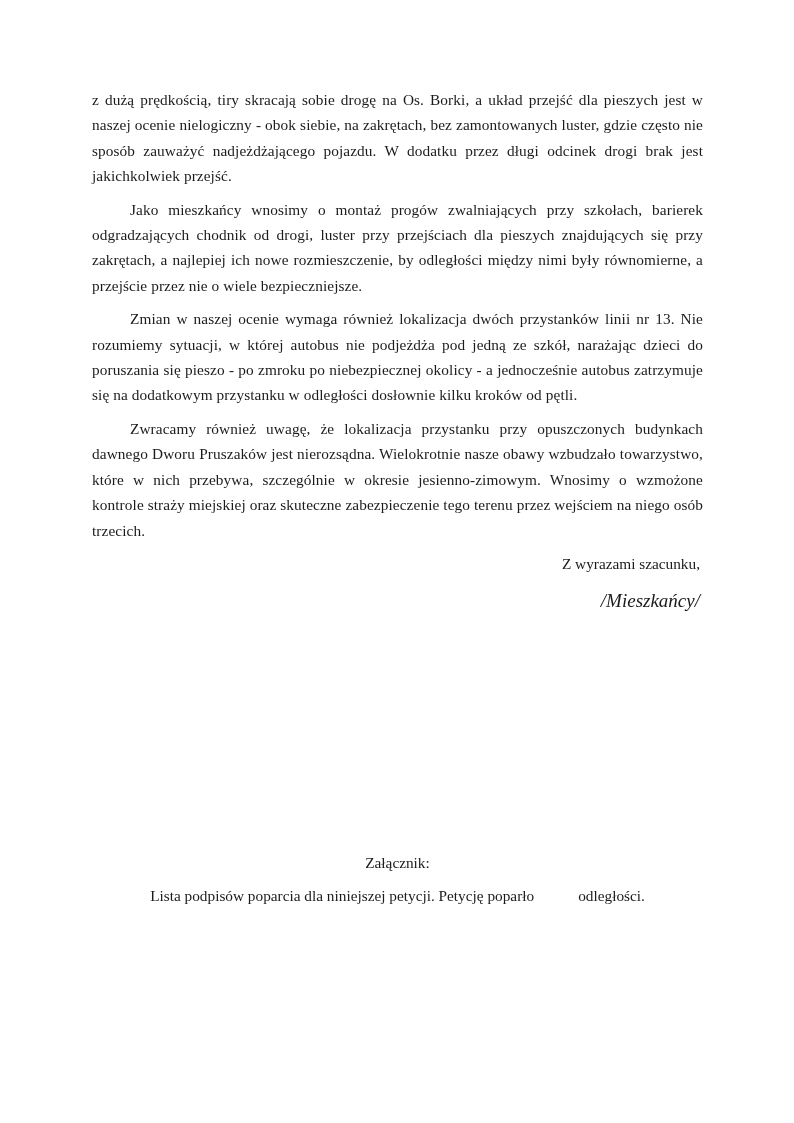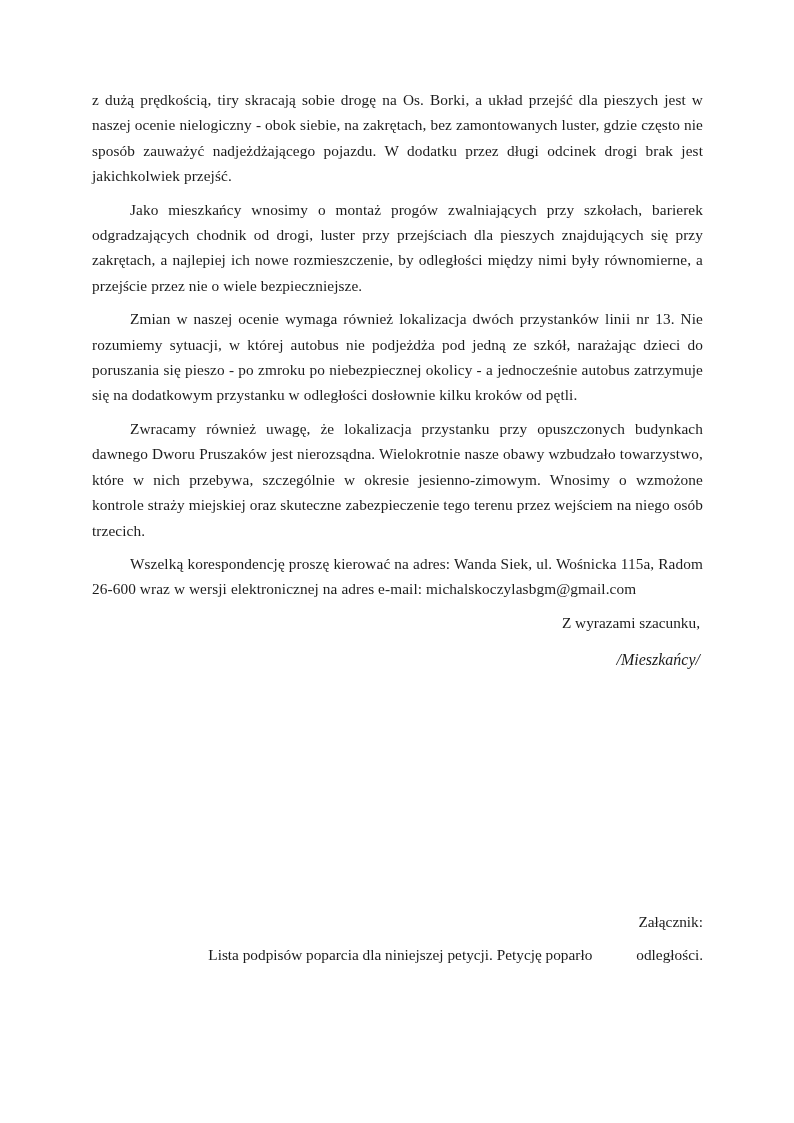--- a/index.html
+++ b/index.html
@@ -32,51 +32,50 @@
   .closing {
     text-align: right;
     padding-right: 3px;
   }
   .closing .salutation {
     font-size: 15.3px;
     line-height: 25.4px;
     margin: 0;
   }
   .closing .signature {
-    font-size: 16px;
+    font-size: 19px;
     line-height: 25.4px;
     font-style: italic;
     margin: 12px 0 0 0;
   }
   .big-gap {
     height: 236px;
   }
   .attachment p {
     margin: 0 0 8px 0;
     font-size: 15.3px;
     line-height: 25.4px;
-    text-align: right;
+    text-align: center;
   }
   .count-blank {
     display: inline-block;
     width: 44px;
     height: 1px;
   }
 </style>
 </head>
 <body>
 
 <div class="page">
 
   <div class="body-text">
     <p>z dużą prędkością, tiry skracają sobie drogę na Os. Borki, a układ przejść dla pieszych jest w naszej ocenie nielogiczny - obok siebie, na zakrętach, bez zamontowanych luster, gdzie często nie sposób zauważyć nadjeżdżającego pojazdu. W dodatku przez długi odcinek drogi brak jest jakichkolwiek przejść.</p>
     <p class="indented">Jako mieszkańcy wnosimy o montaż progów zwalniających przy szkołach, barierek odgradzających chodnik od drogi, luster przy przejściach dla pieszych znajdujących się przy zakrętach, a najlepiej ich nowe rozmieszczenie, by odległości między nimi były równomierne, a przejście przez nie o wiele bezpieczniejsze.</p>
     <p class="indented">Zmian w naszej ocenie wymaga również lokalizacja dwóch przystanków linii nr 13. Nie rozumiemy sytuacji, w której autobus nie podjeżdża pod jedną ze szkół, narażając dzieci do poruszania się pieszo - po zmroku po niebezpiecznej okolicy - a jednocześnie autobus zatrzymuje się na dodatkowym przystanku w odległości dosłownie kilku kroków od pętli.</p>
     <p class="indented">Zwracamy również uwagę, że lokalizacja przystanku przy opuszczonych budynkach dawnego Dworu Pruszaków jest nierozsądna. Wielokrotnie nasze obawy wzbudzało towarzystwo, które w nich przebywa, szczególnie w okresie jesienno-zimowym. Wnosimy o wzmożone kontrole straży miejskiej oraz skuteczne zabezpieczenie tego terenu przez wejściem na niego osób trzecich.</p>
-    <p class="indented">Wszelką korespondencję proszę kierować na adres: Wanda Siek, ul. Wośnicka 115a, Radom 26-600 wraz w wersji elektronicznej na adres e-mail: michalskoczylasbgm@gmail.com</p>
   </div>
 
   <div class="closing">
     <p class="salutation">Z wyrazami szacunku,</p>
     <p class="signature">/Mieszkańcy/</p>
   </div>
 
   <div class="big-gap"></div>
 
   <div class="attachment">

